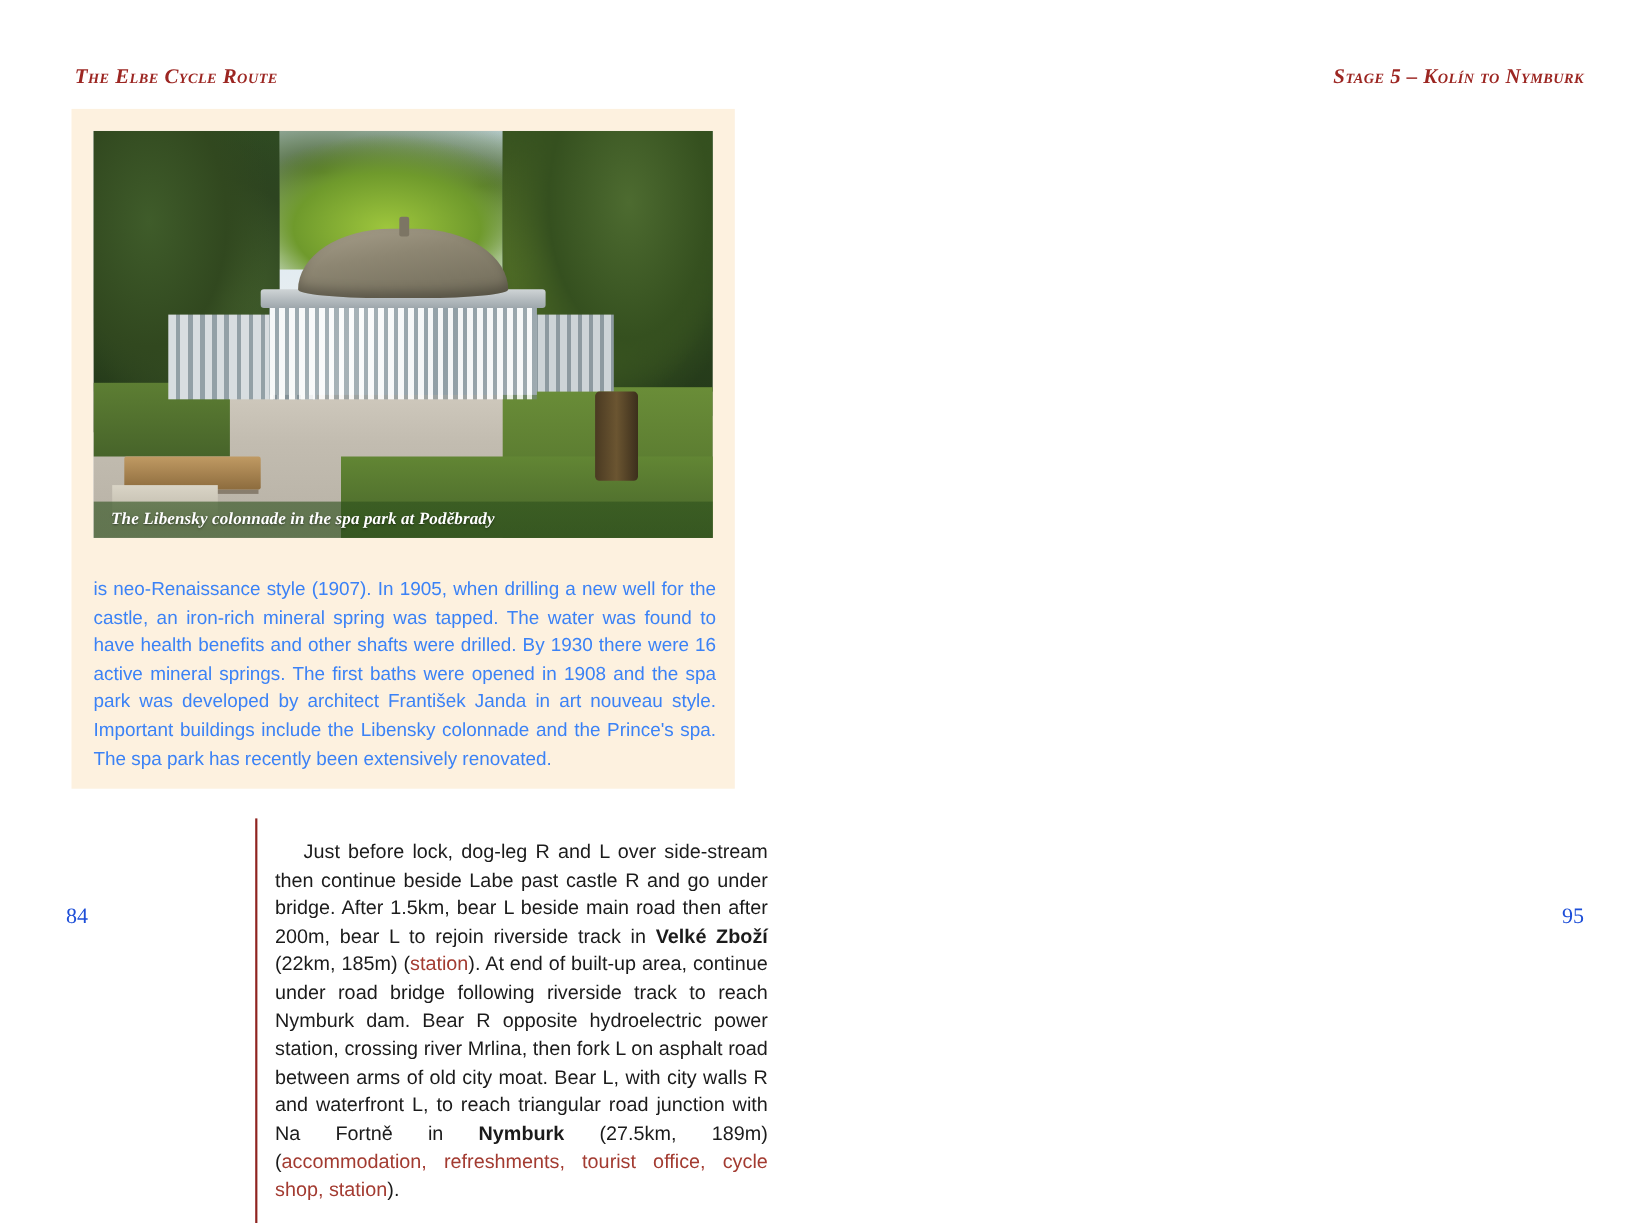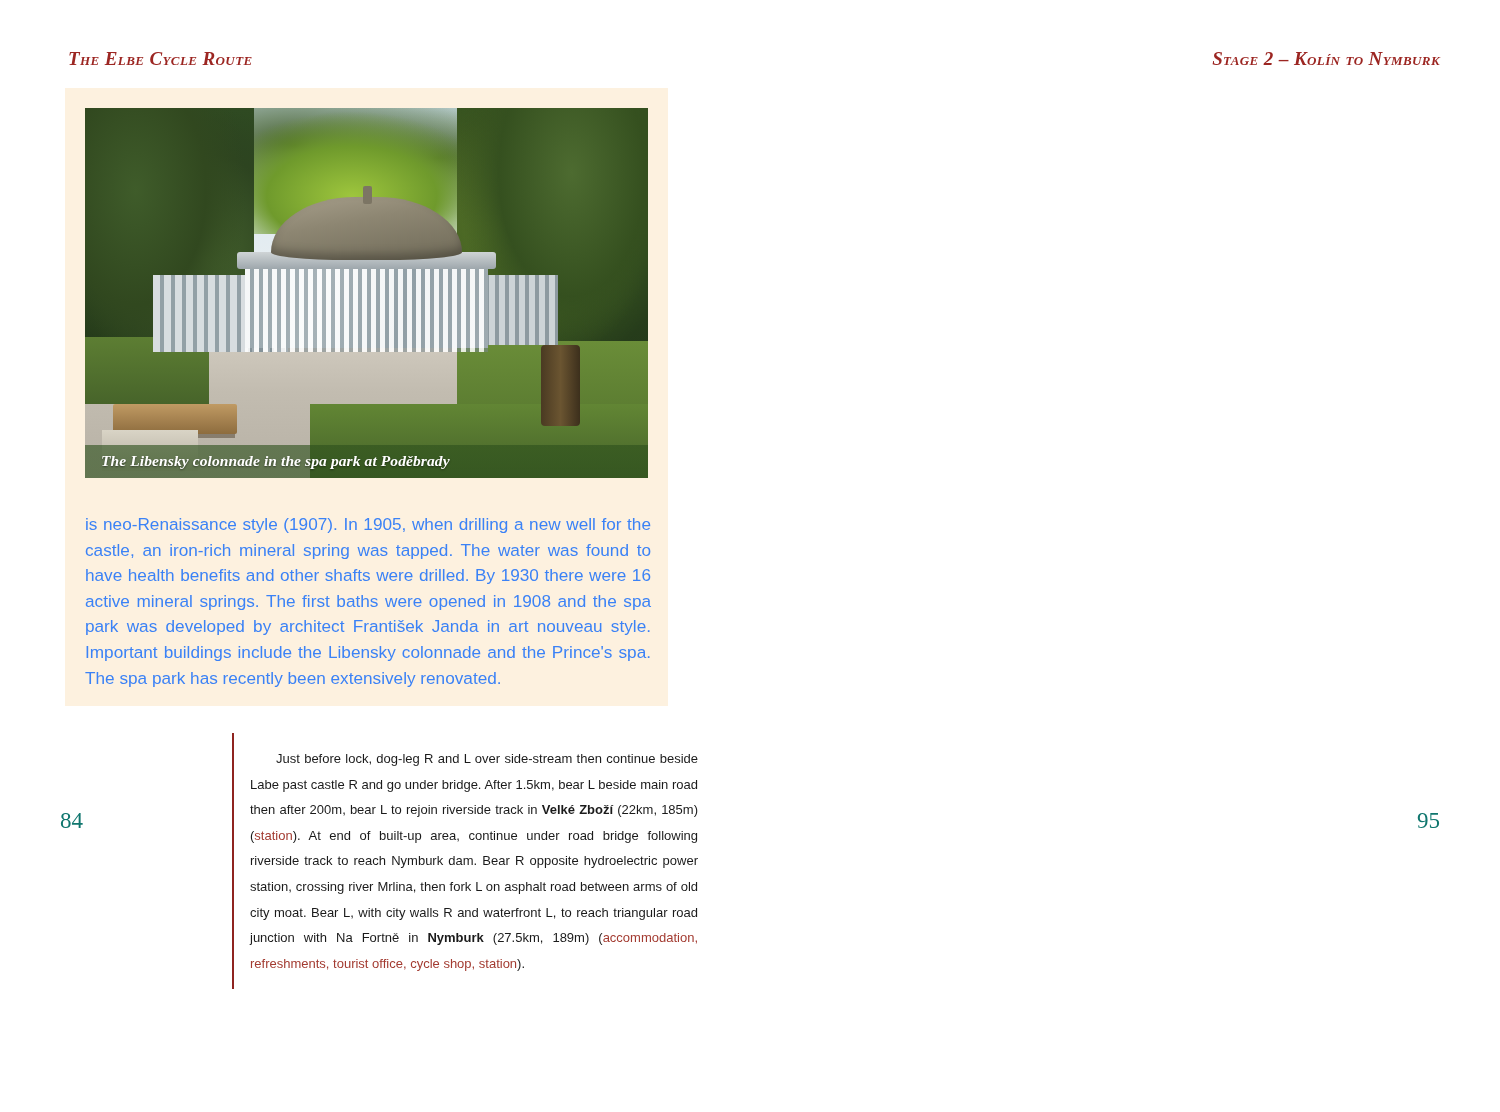--- a/index.html
+++ b/index.html
@@ -2,41 +2,41 @@
 <html><head>
 <meta charset="utf-8">
 <style>
   html,body{margin:0;padding:0;}
   body{
     width:1500px;height:1112px;position:relative;overflow:hidden;
     background:#ffffff;
     font-family:"Liberation Sans", sans-serif;
     -webkit-font-smoothing:antialiased;
   }
-  .page{position:absolute;top:0;width:750px;height:876px;}
+  .page{position:absolute;top:11px;width:750px;height:876px;}
   .page-left{left:0;}
   .page-right{left:750px;}
 
   
   .runhead{
     position:absolute;top:48px;
     font-family:"Liberation Serif", serif;
     font-style:italic;font-weight:bold;
     font-size:19px;letter-spacing:.4px;
     color:#9c2622;white-space:nowrap;
     font-variant:small-caps;
   }
   .runhead-left{left:68px;}
   .runhead-right{right:60px;}
 
   
   .folio{
     position:absolute;bottom:42px;
     font-family:"Liberation Serif", serif;
-    font-size:23px;color:#0f766e;
+    font-size:20px;color:#1d4ed8;
   }
   .folio-left{left:60px;}
   .folio-right{right:60px;}
 
   
   .infobox{
     position:absolute;left:65px;top:88px;width:603px;height:618px;
     background:#fdf1df;
   }
   .photo-frame{
@@ -114,21 +114,21 @@
   }
   .bodytext-1{left:85px;top:512px;width:566px;}
 
   .routebox{
     position:absolute;left:232px;top:733px;width:448px;
     border-left:2px solid #8f2420;
     padding-left:16px;
   }
   .routetext{
     font-family:"Liberation Sans", sans-serif;
-    font-size:13px;line-height:25.6px;color:#1b1b1b;
+    font-size:18px;line-height:25.6px;color:#1b1b1b;
     text-align:justify;text-indent:26px;
   }
   .routetext b{font-weight:bold;}
   .poi{color:#a33b31;}
 </style>
 </head>
 <body>
 
 <div class="page page-left">
 
@@ -166,16 +166,16 @@
     <p class="routetext">
       <span>Just before lock, dog-leg R and L over side-stream then continue beside Labe past castle R and go under bridge. After 1.5km, bear L beside main road then after 200m, bear L to rejoin riverside track in </span><b>Velké Zboží</b><span> (22km, 185m) (</span><span class="poi">station</span><span>). At end of built-up area, continue under road bridge following riverside track to reach Nymburk dam. Bear R opposite hydroelectric power station, crossing river Mrlina, then fork L on asphalt road between arms of old city moat. Bear L, with city walls R and waterfront L, to reach triangular road junction with Na Fortně in </span><b>Nymburk</b><span> (27.5km, 189m) (</span><span class="poi">accommodation, refreshments, tourist office, cycle shop, station</span><span>).</span>
     </p>
   </div>
 
   <div class="folio folio-left">84</div>
 </div>
 
 <div class="page page-right">
 
-  <div class="runhead runhead-right">Stage 2 – Kolín to Nymburk</div>
+  <div class="runhead runhead-right">Stage 5 – Kolín to Nymburk</div>
 
   <div class="folio folio-right">95</div>
 </div>
 
 </body></html>

